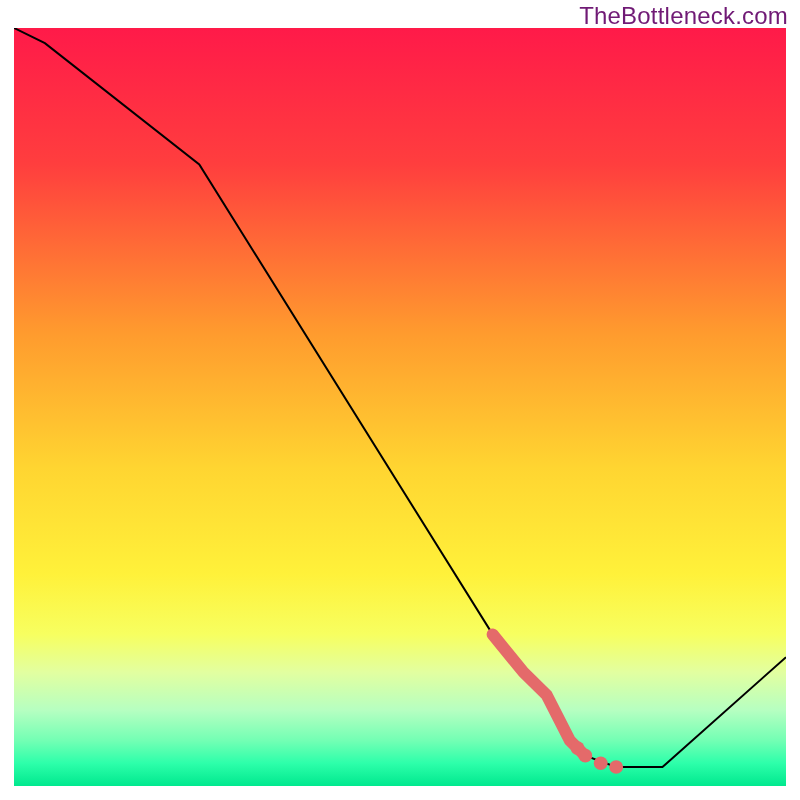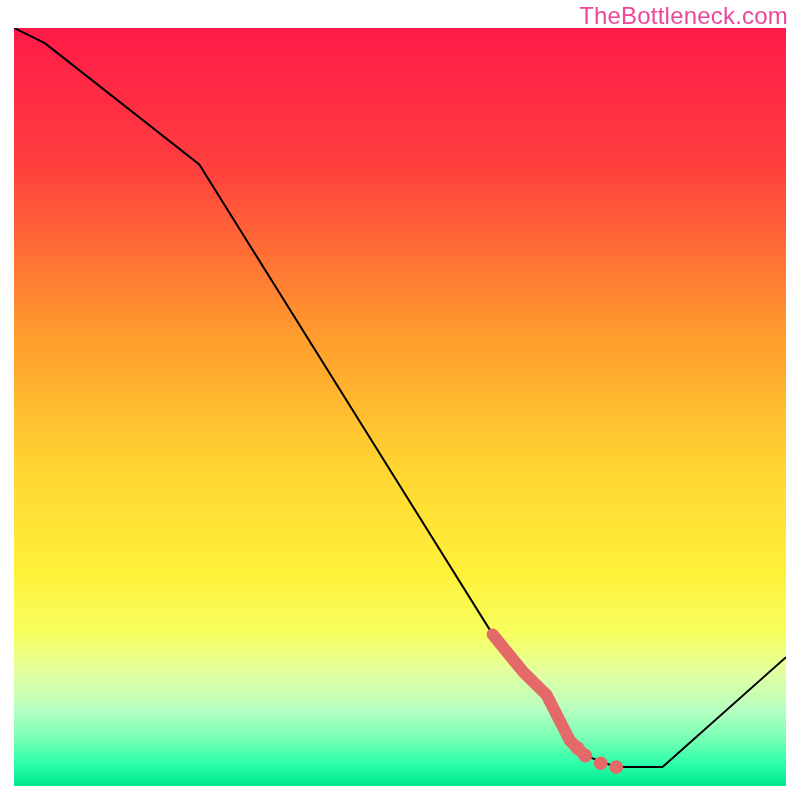--- a/index.html
+++ b/index.html
@@ -13,21 +13,21 @@
   .chart-container {
     position: relative;
     width: 800px;
     height: 800px;
   }
   .watermark {
     position: absolute;
     top: 2px;
     right: 12px;
     font-size: 24px;
-    color: #ec4899;
+    color: #701a75;
     user-select: none;
     z-index: 10;
     letter-spacing: 0.2px;
   }
   .plot-area {
     position: absolute;
     left: 14px;
     top: 28px;
     width: 772px;
     height: 758px;

